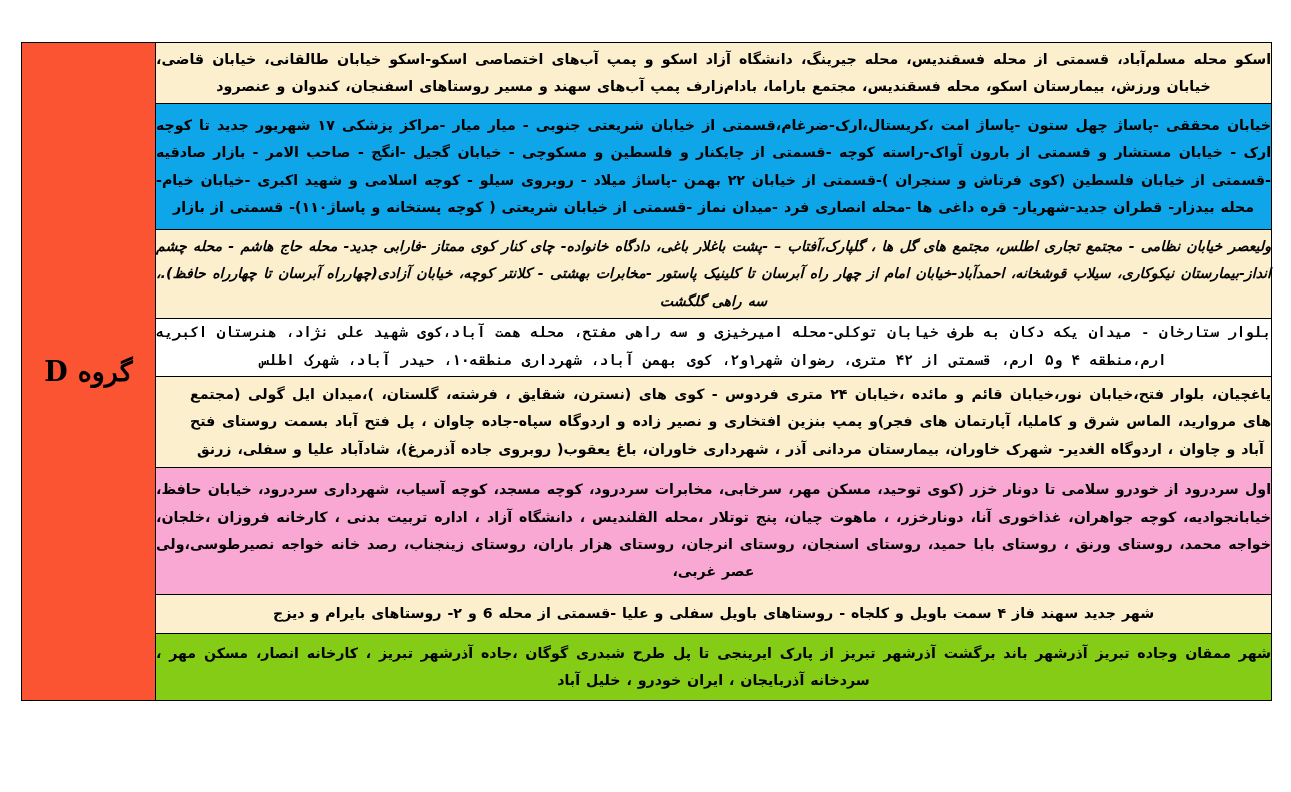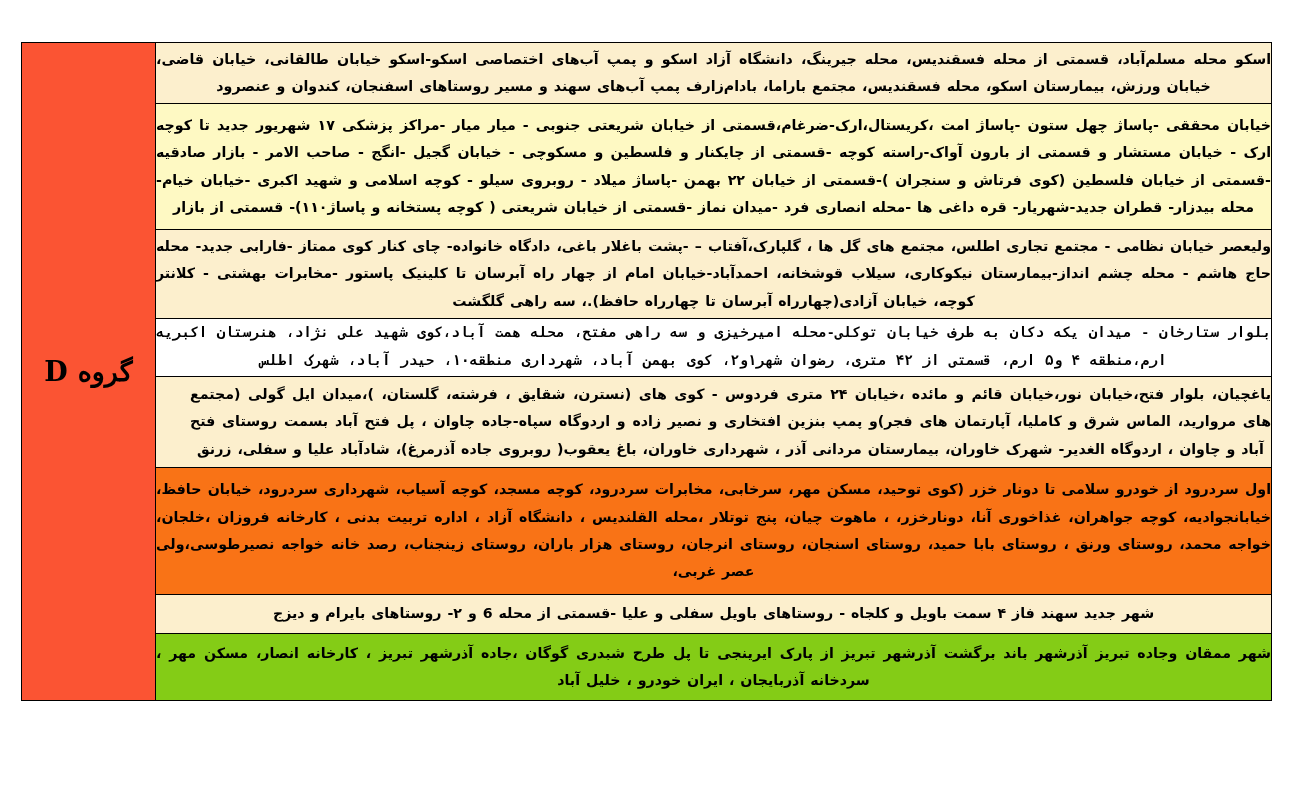--- a/index.html
+++ b/index.html
@@ -71,21 +71,21 @@
     font-family: "DejaVu Serif", "Liberation Serif", serif;
     font-size: 27px;
     font-weight: 700;
     color: #000000;
     letter-spacing: 0.5px;
   }
 
   
   tr.r1 td.cell-text { height: 60px; }
   tr.r2 td.cell-text { height: 125px; }
-  tr.r3 td.cell-text { height: 88px; }
+  tr.r3 td.cell-text { height: 88px; font-style: italic; }
   tr.r4 td.cell-text { height: 57px; }
   tr.r5 td.cell-text { height: 90px; padding-left: 34px; }
   tr.r6 td.cell-text { height: 126px; }
   tr.r7 td.cell-text { height: 38px; }
   tr.r8 td.cell-text { height: 66px; }
 
   .group-label {
     display: inline-block;
     white-space: nowrap;
   }
@@ -102,21 +102,21 @@
         <tr class="bg-cream r1">
           <td class="cell-text" style="background: rgb(252, 239, 205);">
             <span class="para">اسکو محله مسلم‌آباد، قسمتی از محله فسقندیس، محله جیرینگ، دانشگاه آزاد اسکو و پمپ آب‌های اختصاصی اسکو-اسکو خیابان طالقانی، خیابان قاضی، خیابان ورزش، بیمارستان اسکو، محله فسقندیس، مجتمع باراما، بادام‌زارف پمپ آب‌های سهند و مسیر روستاهای اسفنجان، کندوان و عنصرود</span>
           </td>
           <td class="group-cell" rowspan="8" style="background: rgb(251, 84, 51); color: rgb(0, 0, 0);">
             <span class="group-label">گروه D</span>
           </td>
         </tr>
 
         <tr class="bg-white r2">
-          <td class="cell-text" style="background: #fef9c3;">
+          <td class="cell-text" style="background: #0ea5e9;">
             <span class="para">خیابان محققی -پاساژ چهل ستون -پاساژ امت ،کریستال،ارک-ضرغام،قسمتی از خیابان شریعتی جنوبی - میار میار -مراکز پزشکی ۱۷ شهریور جدید تا کوچه ارک - خیابان مستشار و قسمتی  از بارون آواک-راسته کوچه -قسمتی از چایکنار و فلسطین و مسکوچی - خیابان گجیل -انگج - صاحب الامر - بازار صادقیه -قسمتی از خیابان فلسطین (کوی فرتاش و سنجران )-قسمتی از خیابان ۲۲ بهمن -پاساژ میلاد - روبروی سیلو - کوچه اسلامی و شهید اکبری -خیابان خیام-محله بیدزار- قطران جدید-شهریار- قره داغی ها -محله انصاری فرد -میدان نماز -قسمتی از خیابان شریعتی ( کوچه پستخانه و پاساژ۱۱۰)- قسمتی از بازار</span>
           </td>
         </tr>
 
         <tr class="bg-cream r3">
           <td class="cell-text" style="background: rgb(252, 239, 205);">
             <span class="para">ولیعصر خیابان نظامی - مجتمع تجاری اطلس، مجتمع های گل ها ، گلپارک،آفتاب – -پشت باغلار باغی، دادگاه خانواده- چای کنار کوی ممتاز  -فارابی جدید- محله حاج هاشم - محله چشم انداز-بیمارستان نیکوکاری، سیلاب قوشخانه، احمدآباد-خیابان امام از چهار راه آبرسان تا کلینیک پاستور -مخابرات بهشتی - کلانتر کوچه، خیابان آزادی(چهارراه آبرسان تا چهارراه حافظ).، سه راهی گلگشت</span>
           </td>
         </tr>
 
@@ -126,21 +126,21 @@
           </td>
         </tr>
 
         <tr class="bg-cream r5">
           <td class="cell-text" style="background: rgb(252, 239, 205);">
             <span class="para">یاغچیان، بلوار فتح،خیابان نور،خیابان قائم و مائده ،خیابان ۲۴ متری فردوس - کوی های (نسترن، شقایق ، فرشته، گلستان، )،میدان ایل گولی (مجتمع های مروارید، الماس شرق و کاملیا، آپارتمان های فجر)و پمپ بنزین افتخاری و نصیر زاده و اردوگاه سپاه-جاده چاوان ، پل فتح آباد بسمت روستای فتح آباد و چاوان ، اردوگاه الغدیر- شهرک خاوران، بیمارستان مردانی آذر ، شهرداری خاوران، باغ یعقوب( روبروی جاده آذرمرغ)، شادآباد علیا و سفلی، زرنق</span>
           </td>
         </tr>
 
         <tr class="bg-white r6">
-          <td class="cell-text" style="background: #f97316;">
+          <td class="cell-text" style="background: #f9a8d4;">
             <span class="para">اول سردرود  از خودرو سلامی تا دونار خزر (کوی توحید، مسکن مهر، سرخابی، مخابرات سردرود، کوچه مسجد، کوچه آسیاب، شهرداری سردرود، خیابان حافظ، خیابانجوادیه، کوچه جواهران، غذاخوری آنا، دونارخزر، ، ماهوت چیان،  پنج توتلار ،محله القلندیس ، دانشگاه آزاد ، اداره تربیت بدنی ، کارخانه فروزان ،خلجان، خواجه محمد، روستای ورنق ، روستای بابا حمید، روستای اسنجان، روستای انرجان، روستای هزار باران، روستای زینجناب، رصد خانه خواجه نصیرطوسی،ولی عصر غربی،</span>
           </td>
         </tr>
 
         <tr class="bg-cream r7">
           <td class="cell-text" style="background: rgb(252, 239, 205);">
             <span class="para">شهر جدید سهند فاز ۴ سمت باویل و کلجاه - روستاهای باویل سفلی و علیا -قسمتی از محله 6 و ۲- روستاهای بایرام و دیزج</span>
           </td>
         </tr>
 

